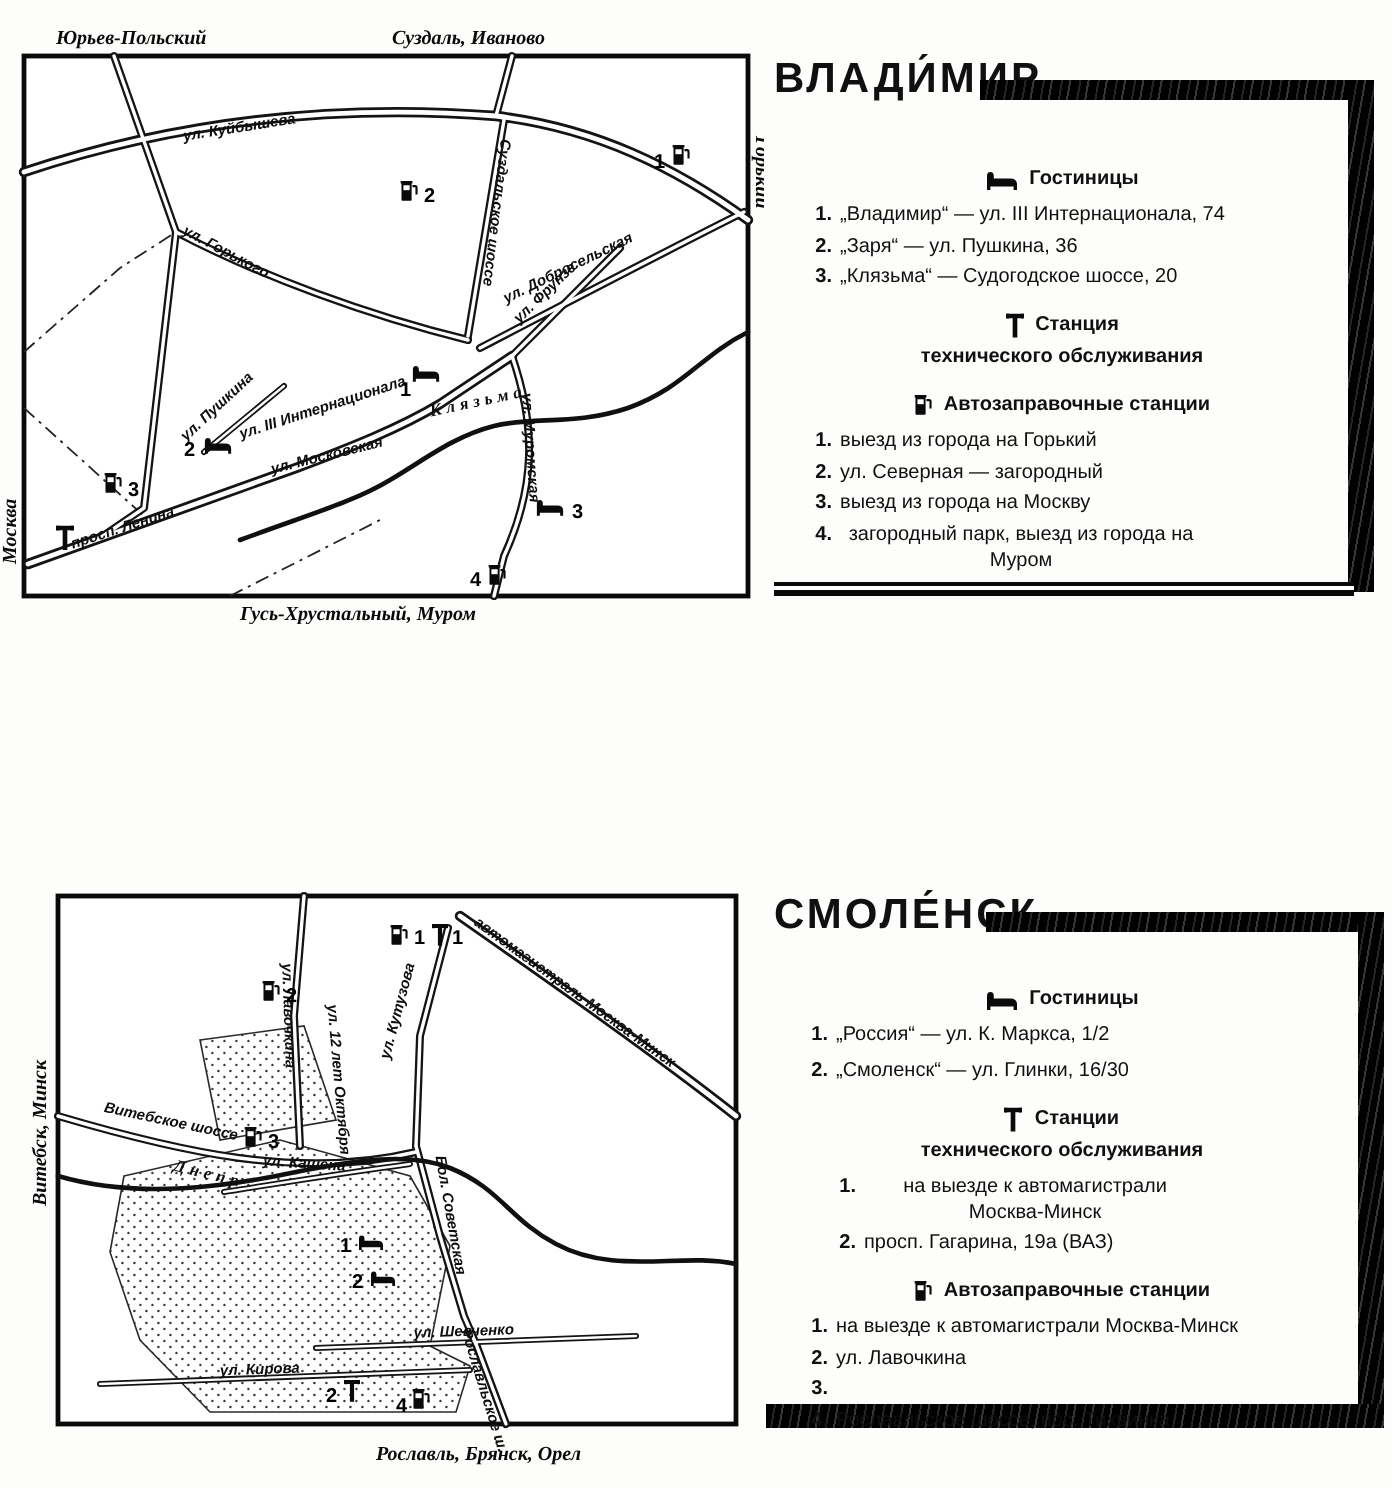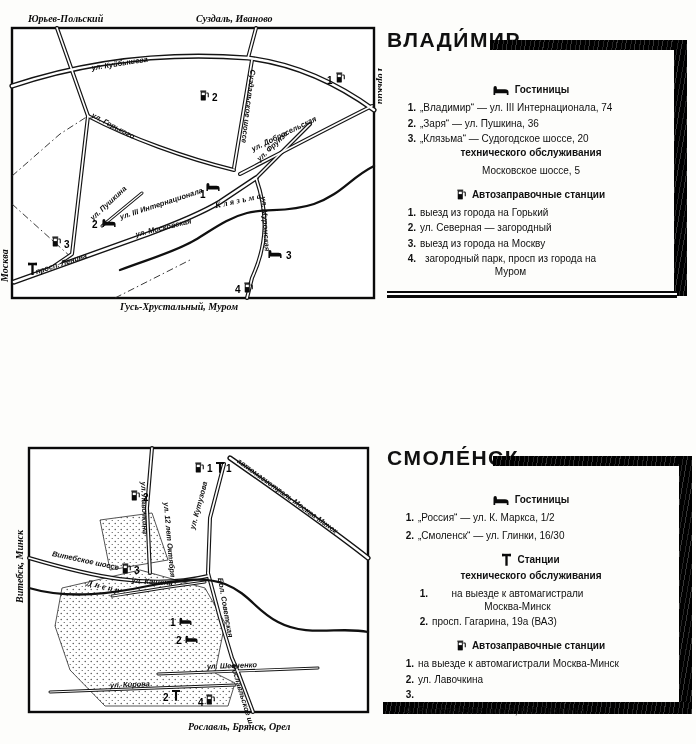--- a/index.html
+++ b/index.html
@@ -289,22 +289,27 @@
         <li>
             <span class="n">2.</span>
             <span class="t">„Заря“ — ул. Пушкина, 36</span>
           </li>
         <li>
             <span class="n">3.</span>
             <span class="t">„Клязьма“ — Судогодское шоссе, 20</span>
           </li>
       </ol>
 
+      <div class="sec-head">
+        <svg class="ic" width="9" height="13" viewBox="0 0 10 14">
+            <use href="#sym-sto"></use>
+          </svg>
+        <span>Станция</span>
+      </div>
       <div class="sec-sub">технического обслуживания</div>
-      <div class="addr">Московское шоссе, 5</div>
 
       <div class="sec-head">
         <svg class="ic" width="9" height="11" viewBox="0 0 11 13">
             <use href="#sym-pump"></use>
           </svg>
         <span>Автозаправочные станции</span>
       </div>
       <ol class="plain">
         <li>
             <span class="n">1.</span>
@@ -313,21 +318,21 @@
         <li>
             <span class="n">2.</span>
             <span class="t">ул. Северная — загородный</span>
           </li>
         <li>
             <span class="n">3.</span>
             <span class="t">выезд из города на Москву</span>
           </li>
         <li style="max-width:200px;">
             <span class="n">4.</span>
-            <span class="t">загородный парк, просп из города на Муром</span>
+            <span class="t">загородный парк, выезд из города на Муром</span>
           </li>
       </ol>
     </div>
   </section>
 
   <section class="panel" style="left:383px;top:446px;height:290px;">
     <h2>СМОЛЕ́НСК</h2>
     <div class="bar rough" style="left:110px;top:10px;width:198px;height:10px;"></div>
     <div class="bar rough" style="left:296px;top:10px;width:13px;height:250px;"></div>
     <div class="bar rough" style="left:0px;top:256px;width:309px;height:12px;"></div>

